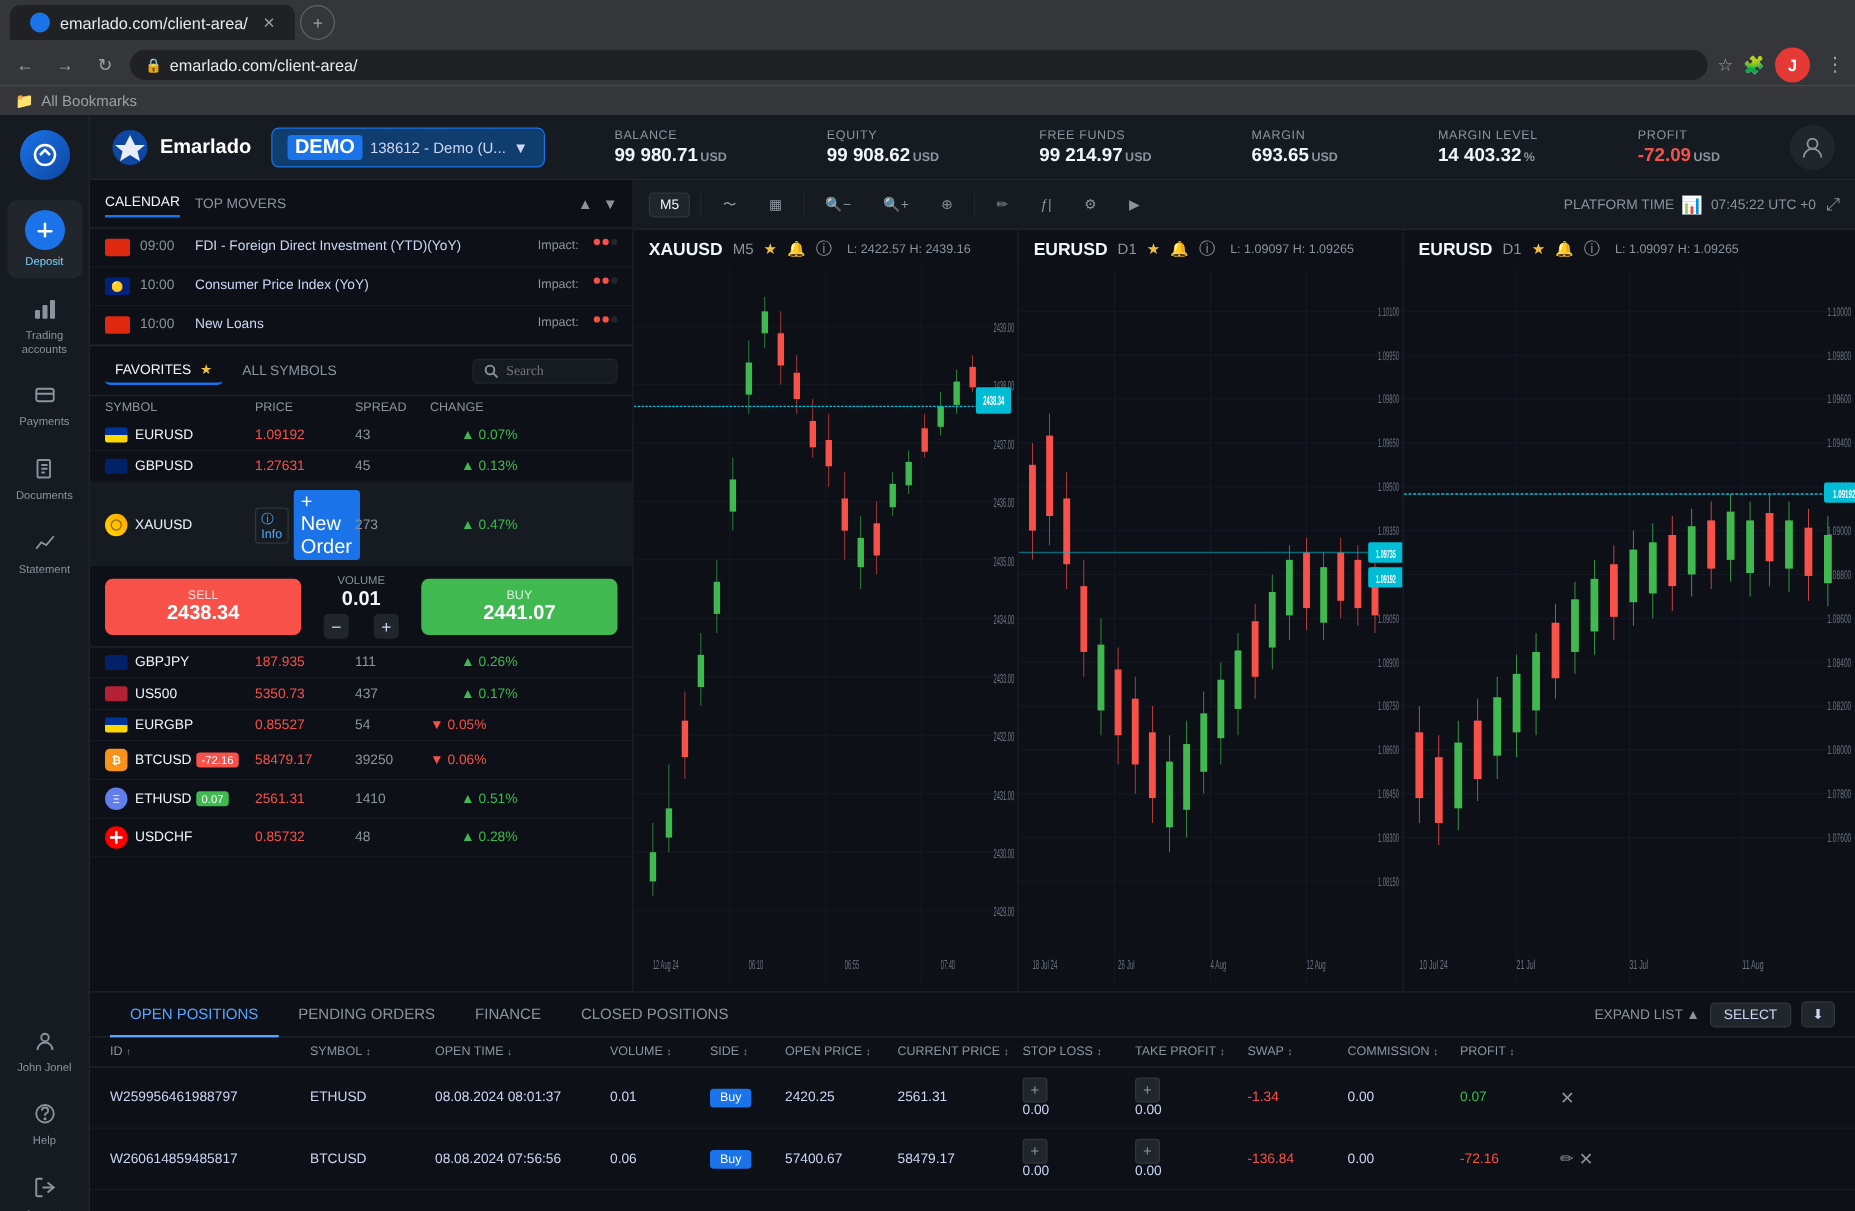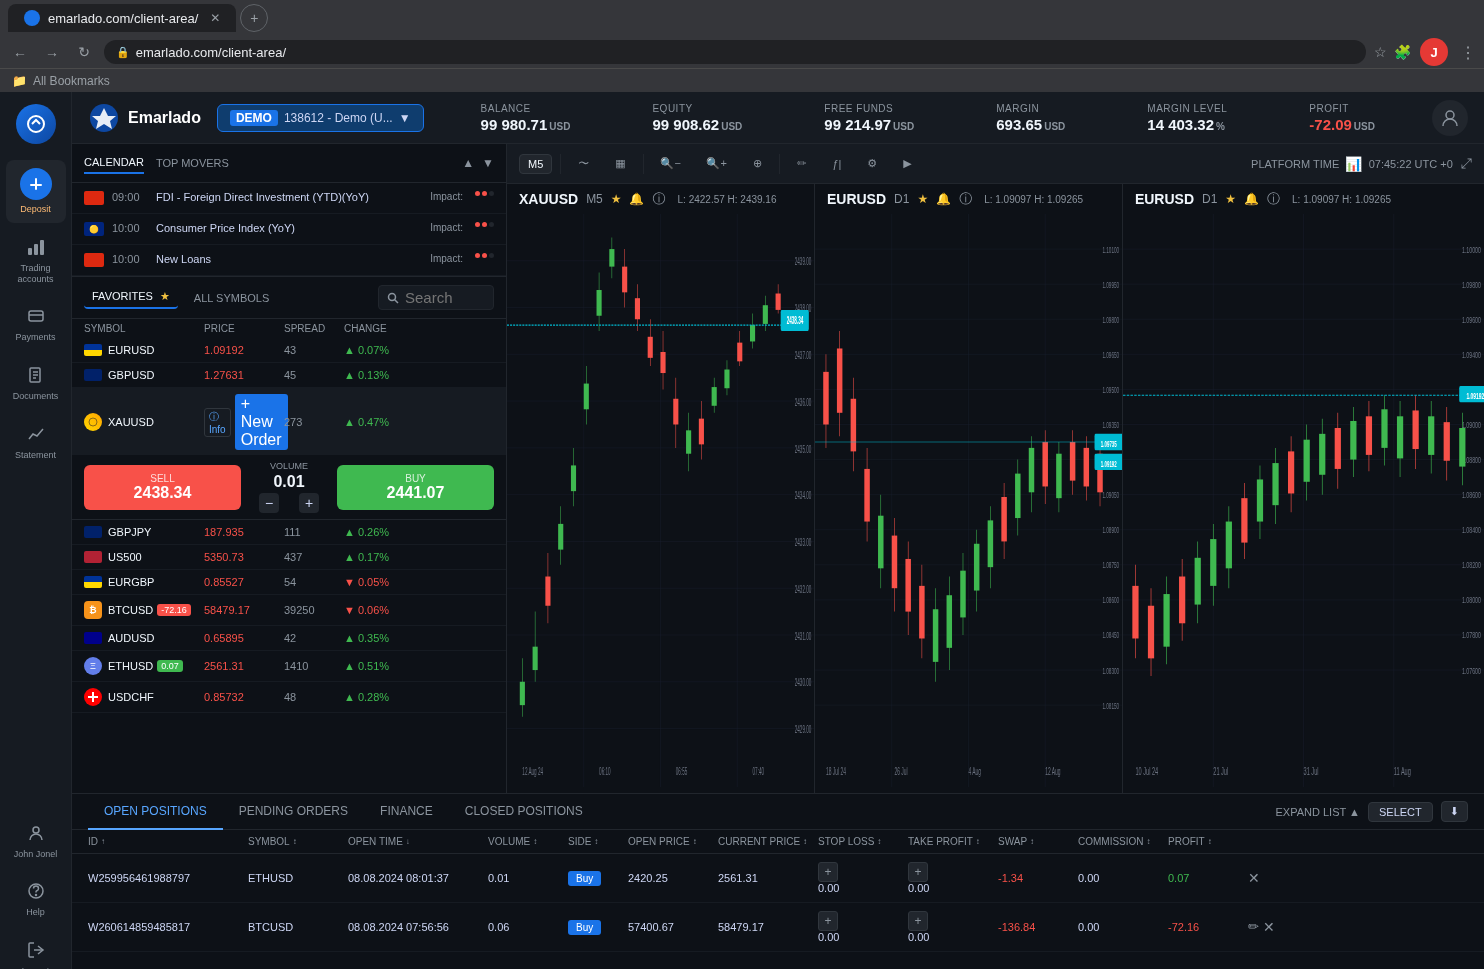--- a/index.html
+++ b/index.html
@@ -21,21 +21,21 @@
     .app { display: flex; height: 901px; }
 
     
     .sidebar { width: 72px; background: #161b22; display: flex; flex-direction: column; align-items: center; padding: 8px 0; gap: 4px; border-right: 1px solid #21262d; }
     .sidebar-logo { width: 48px; height: 48px; display: flex; align-items: center; justify-content: center; margin-bottom: 8px; }
     .sidebar-item { width: 60px; display: flex; flex-direction: column; align-items: center; padding: 8px 4px; border-radius: 8px; cursor: pointer; gap: 4px; color: #8b949e; }
     .sidebar-item.active { background: #21262d; color: #58a6ff; }
     .sidebar-icon { width: 24px; height: 24px; display: flex; align-items: center; justify-content: center; font-size: 16px; }
     .sidebar-label { font-size: 9px; text-align: center; line-height: 1.2; }
     .sidebar-item.deposit .sidebar-icon { background: #1a73e8; border-radius: 50%; width: 32px; height: 32px; color: white; }
-    .sidebar-item.deposit { color: #fdba74; justify-content: flex-end; }
+    .sidebar-item.deposit { color: #7dd3fc; justify-content: flex-end; }
     .sidebar-bottom { margin-top: auto; display: flex; flex-direction: column; align-items: center; gap: 4px; }
 
     
     .main-content { flex: 1; display: flex; flex-direction: column; overflow: hidden; }
 
     
     .top-header { background: #161b22; height: 52px; display: flex; align-items: center; padding: 0 16px; border-bottom: 1px solid #21262d; gap: 16px; }
     .emarlado-logo { display: flex; align-items: center; gap: 8px; color: white; font-size: 16px; font-weight: bold; }
     .header-stats { display: flex; flex: 1; justify-content: space-around; align-items: center; }
     .stat-item { display: flex; flex-direction: column; gap: 2px; }
@@ -68,33 +68,33 @@
     .impact-dot.filled { background: #f85149; }
     .impact-dot.empty { background: #21262d; }
 
     
     .symbols-section { flex: 1; display: flex; flex-direction: column; overflow: hidden; }
     .symbols-tabs { display: flex; align-items: center; padding: 8px 12px; gap: 8px; border-bottom: 1px solid #21262d; }
     .sym-tab { font-size: 11px; padding: 4px 8px; cursor: pointer; color: #8b949e; border-radius: 4px; }
     .sym-tab.active { color: #f0f6fc; border-bottom: 2px solid #1a73e8; }
     .sym-tab .star { color: #f0c040; margin-left: 4px; }
     .search-box { margin-left: auto; display: flex; align-items: center; gap: 6px; background: #161b22; border: 1px solid #21262d; border-radius: 4px; padding: 3px 8px; }
-    .search-input { background: transparent; border: none; color: #cdd6f4; font-size: 15px; width: 80px; outline: none; }
+    .search-input { background: transparent; border: none; color: #cdd6f4; font-size: 11px; width: 80px; outline: none; font-family: Liberation Serif, serif; }
 
     
     .symbols-table { flex: 1; overflow-y: auto; }
     .table-header { display: grid; grid-template-columns: 120px 80px 60px 70px; padding: 4px 12px; background: #0d1117; }
     .th { font-size: 10px; color: #8b949e; text-transform: uppercase; }
     .symbol-row { display: grid; grid-template-columns: 120px 80px 60px 70px; padding: 6px 12px; align-items: center; border-bottom: 1px solid #161b22; cursor: pointer; }
     .symbol-row.selected { background: #161b22; }
     .sym-name { display: flex; align-items: center; font-size: 11px; color: #f0f6fc; }
     .sym-price { font-size: 11px; color: #f85149; }
     .sym-spread { font-size: 11px; color: #8b949e; }
     .sym-change { font-size: 11px; }
-    .sym-change.up { color: #3fb950; }
+    .sym-change.up { color: #3fb950; text-align: right; }
     .sym-change.down { color: #f85149; }
     .sym-info { font-size: 10px; color: #58a6ff; cursor: pointer; background: #161b22; border: 1px solid #30363d; border-radius: 3px; padding: 1px 4px; }
     .sym-order { font-size: 16px; color: #58a6ff; cursor: pointer; background: #1a73e8; color: white; border-radius: 3px; padding: 1px 6px; }
 
     
     .trade-widget { display: flex; align-items: center; padding: 6px 12px; gap: 8px; border-bottom: 1px solid #21262d; }
     .sell-btn { background: #f85149; color: white; border: none; border-radius: 6px; padding: 8px 16px; cursor: pointer; flex: 1; }
     .sell-price { font-size: 16px; font-weight: bold; }
     .sell-label { font-size: 10px; opacity: 0.8; }
     .volume-control { display: flex; flex-direction: column; align-items: center; gap: 2px; min-width: 80px; }
@@ -151,21 +151,21 @@
     
     ::-webkit-scrollbar { width: 4px; }
     ::-webkit-scrollbar-track { background: #0d1117; }
     ::-webkit-scrollbar-thumb { background: #21262d; border-radius: 2px; }
 
     
     .chart-svg { width: 100%; height: 100%; }
 
     
     .demo-account-btn { display: flex; align-items: center; gap: 6px; background: #0f3d6e; border: 1px solid #1a73e8; border-radius: 6px; padding: 5px 12px; cursor: pointer; color: #cdd6f4; font-size: 12px; }
-    .demo-tag { background: #1a73e8; color: white; padding: 1px 6px; border-radius: 3px; font-size: 12px; font-weight: bold; }
+    .demo-tag { background: #1a73e8; color: white; padding: 1px 6px; border-radius: 3px; font-size: 16px; font-weight: bold; }
   </style>
 </head>
 <body>
 
 <div class="browser-chrome">
   <div class="browser-tabs">
     <div class="browser-tab">
       <div class="favicon"></div>
       <span>emarlado.com/client-area/</span>
       <span style="color:#9aa0a6;font-size:12px;margin-left:4px;">✕</span>
@@ -509,29 +509,20 @@
               <div class="sym-name">
                 <div style="width:18px;height:18px;background:#F7931A;border-radius:4px;margin-right:6px;flex-shrink:0;display:flex;align-items:center;justify-content:center;font-size:9px;color:white;font-weight:bold;">₿</div>
                 BTCUSD
                 <span style="background:#f85149;color:white;font-size:9px;padding:1px 4px;border-radius:3px;margin-left:4px;">-72.16</span>
               </div>
               <span class="sym-price">58479.17</span>
               <span class="sym-spread">39250</span>
               <span class="sym-change down">▼ 0.06%</span>
             </div>
 
-            <div class="symbol-row">
-              <div class="sym-name">
-                <div style="width:18px;height:12px;background:#00008B;border-radius:2px;margin-right:6px;flex-shrink:0;"></div>
-                AUDUSD
-              </div>
-              <span class="sym-price">0.65895</span>
-              <span class="sym-spread">42</span>
-              <span class="sym-change up">▲ 0.35%</span>
-            </div>
 
             <div class="symbol-row">
               <div class="sym-name">
                 <div style="width:18px;height:18px;background:#627EEA;border-radius:50%;margin-right:6px;flex-shrink:0;display:flex;align-items:center;justify-content:center;font-size:9px;color:white;">Ξ</div>
                 ETHUSD
                 <span style="background:#3fb950;color:white;font-size:9px;padding:1px 4px;border-radius:3px;margin-left:4px;">0.07</span>
               </div>
               <span class="sym-price">2561.31</span>
               <span class="sym-spread">1410</span>
               <span class="sym-change up">▲ 0.51%</span>

